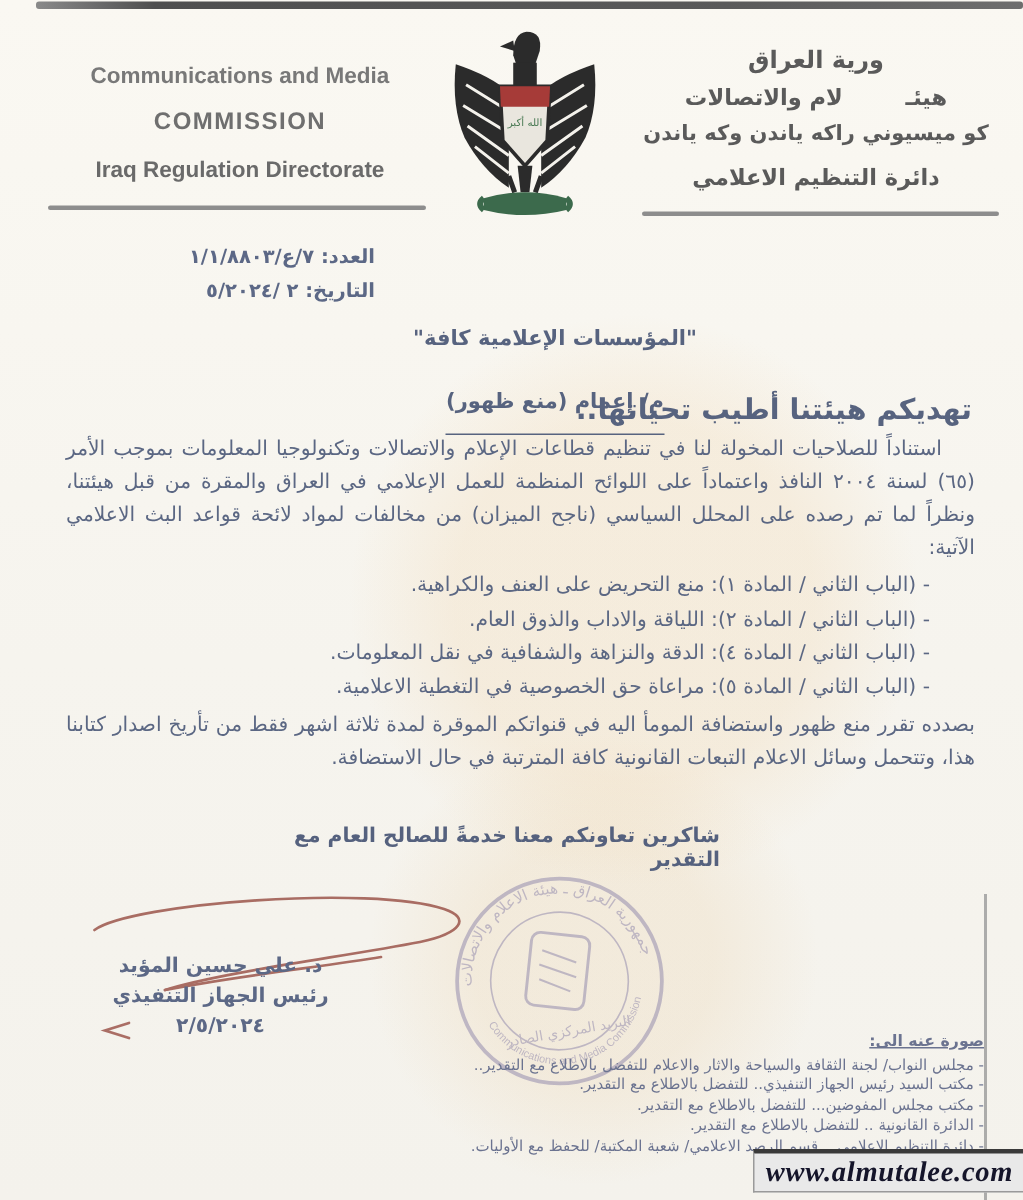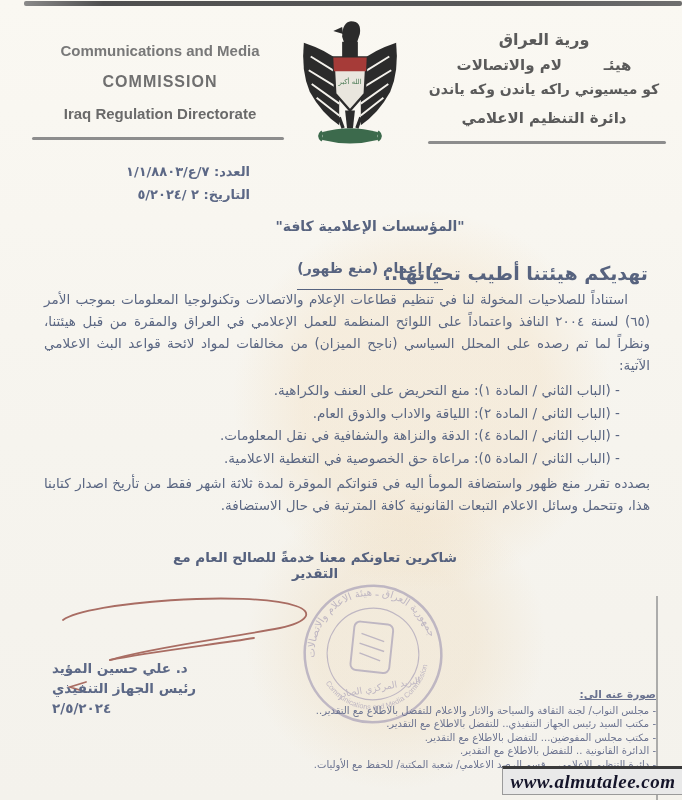--- a/index.html
+++ b/index.html
@@ -44,26 +44,26 @@
   .addressee{font-size:14px;font-weight:bold;}
   .subject{font-size:14px;font-weight:bold;margin-top:7px;display:inline-block;
     border-bottom:1.5px solid #57637f;padding-bottom:13px;text-align:center;}
   .greeting{position:absolute;right:34px;top:262px;direction:rtl;color:#57637f;font-size:19px;font-weight:bold;}
   .para{position:absolute;direction:rtl;color:#5b6783;font-size:13.5px;line-height:22px;
     text-align:justify;}
   .intro{left:44px;right:32px;top:288px;text-indent:22px;}
   .violations{position:absolute;right:62px;left:60px;top:379px;direction:rtl;color:#5b6783;
     font-size:13.5px;line-height:22.5px;list-style:none;margin:0;padding:0;text-align:right;}
   .decision{left:44px;right:32px;top:472px;}
-  .closing{position:absolute;left:150px;top:549px;width:330px;text-align:center;direction:rtl;
+  .closing{position:absolute;left:150px;top:549px;width:330px;direction:rtl;
     color:#55617e;font-size:13.5px;font-weight:bold;}
 
   
-  .sigblock{position:absolute;left:52px;top:634px;width:190px;text-align:left;direction:rtl;
-    color:#5c6886;font-size:13.5px;font-weight:bold;line-height:20px;margin-top:24px;}
+  .sigblock{position:absolute;left:52px;top:634px;width:190px;text-align:center;direction:rtl;
+    color:#5c6886;font-size:13.5px;font-weight:bold;line-height:20px;}
   .sig-svg{position:absolute;left:18px;top:588px;width:310px;height:112px;pointer-events:none;}
 
   
   .stamp{position:absolute;left:294px;top:576px;width:158px;height:156px;}
 
   
   .cc{position:absolute;right:26px;top:688px;width:400px;direction:rtl;text-align:right;
     color:#6b7390;font-size:10px;line-height:13.5px;}
   .cc .cc-h{font-weight:bold;text-decoration:underline;font-size:10.5px;margin-bottom:2px;}
   .cc ul{list-style:none;margin:0;padding:0;}

